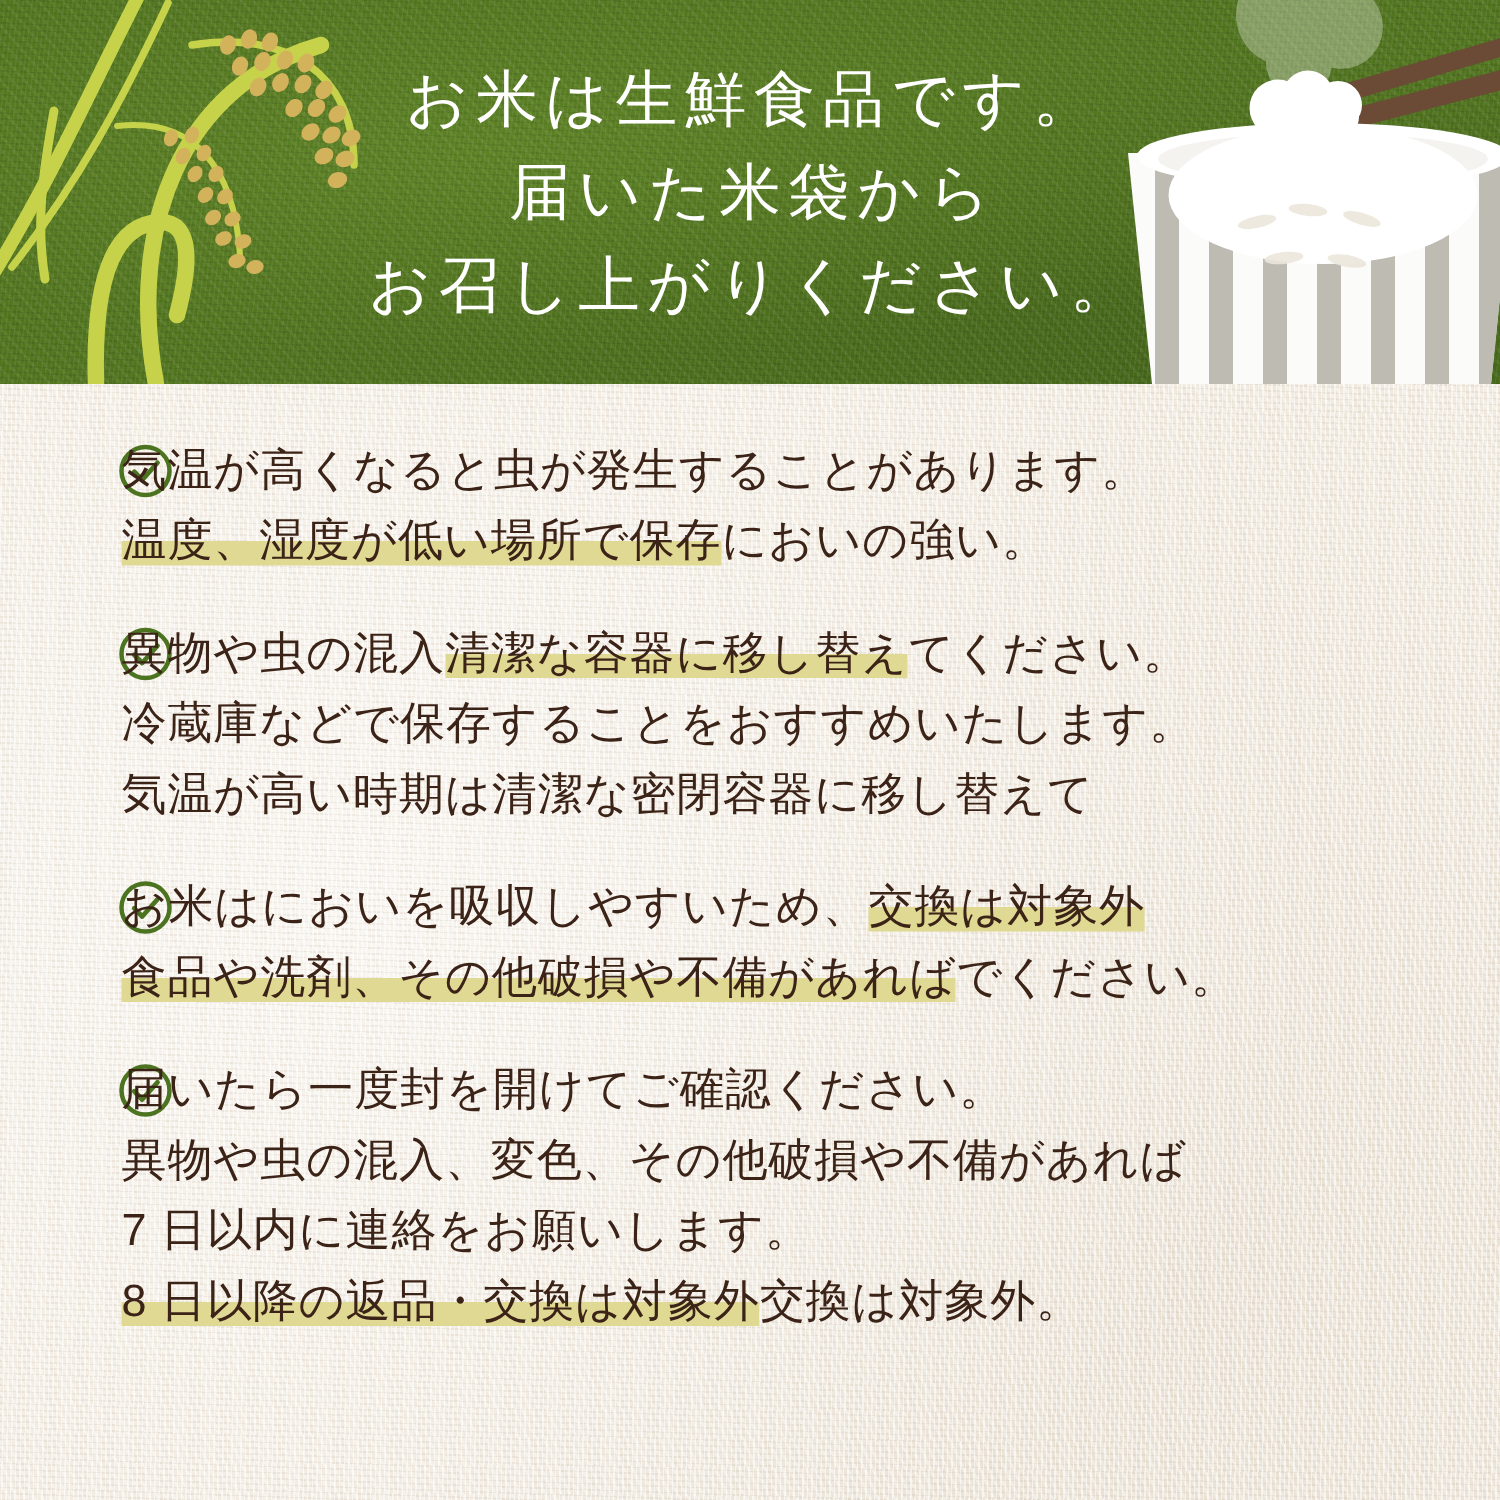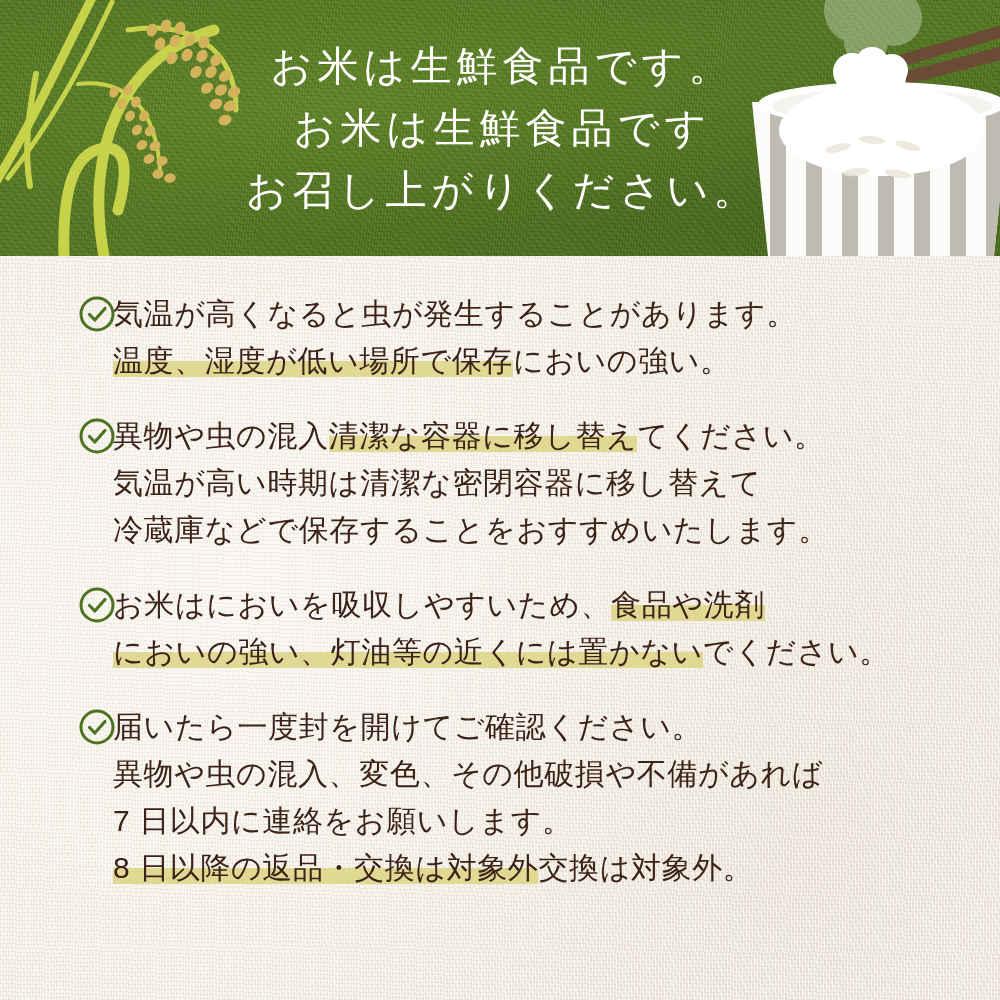--- a/index.html
+++ b/index.html
@@ -55,21 +55,21 @@
   }
 
   
   .notice-list{
     position:absolute;left:0;top:256px;width:1000px;
     padding:34px 0 0 0;
     box-sizing:border-box;
   }
   .notice-item{
     position:relative;
-    padding-left:113px;
+    padding-left:81px;
     margin-bottom:28px;
   }
   .notice-item:last-child{margin-bottom:0;}
 
   .check-icon{
     position:absolute;left:78px;top:5px;
     width:38px;height:38px;
   }
 
   .n-line{
@@ -219,50 +219,50 @@
           <ellipse cx="872" cy="140" rx="13" ry="4" transform="rotate(6 872 140)"></ellipse>
           <ellipse cx="908" cy="146" rx="13" ry="4" transform="rotate(16 908 146)"></ellipse>
           <ellipse cx="856" cy="172" rx="13" ry="4" transform="rotate(-6 856 172)"></ellipse>
           <ellipse cx="898" cy="174" rx="13" ry="4" transform="rotate(10 898 174)"></ellipse>
         </g>
       </g>
     </svg>
 
     <div class="hero-title">
       <div class="hero-line">お米は生鮮食品です。</div>
-      <div class="hero-line">お米は生鮮食品です</div>
+      <div class="hero-line">届いた米袋から</div>
       <div class="hero-line">お召し上がりください。</div>
     </div>
   </div>
 
   <div class="notice-list" id="notice-list">
       <div class="notice-item">
         <span class="check-icon"><svg viewBox="0 0 38 38" width="38" height="38">
   <circle cx="19" cy="19" r="16" fill="none" stroke="#4b7320" stroke-width="3"></circle>
   <path d="M11.5,19.5 L16.8,25 L27,13.5" fill="none" stroke="#4b7320" stroke-width="3.2" stroke-linecap="round" stroke-linejoin="round"></path>
           </svg></span>
         <div class="n-line"><span>気温が高くなると虫が発生することがあります。</span></div>
         <div class="n-line"><span class="hl">温度、湿度が低い場所で保存</span><span>においの強い。</span></div>
       </div>
       <div class="notice-item">
         <span class="check-icon"><svg viewBox="0 0 38 38" width="38" height="38">
   <circle cx="19" cy="19" r="16" fill="none" stroke="#4b7320" stroke-width="3"></circle>
   <path d="M11.5,19.5 L16.8,25 L27,13.5" fill="none" stroke="#4b7320" stroke-width="3.2" stroke-linecap="round" stroke-linejoin="round"></path>
           </svg></span>
         <div class="n-line"><span>異物や虫の混入</span><span class="hl">清潔な容器に移し替え</span><span>てください。</span></div>
+        <div class="n-line"><span>冷蔵庫などで保存することをおすすめいたします。</span></div>
         <div class="n-line"><span>気温が高い時期は清潔な密閉容器に移し替えて</span></div>
-        <div class="n-line"><span>冷蔵庫などで保存することをおすすめいたします。</span></div>
-      </div>
-      <div class="notice-item">
-        <span class="check-icon"><svg viewBox="0 0 38 38" width="38" height="38">
-  <circle cx="19" cy="19" r="16" fill="none" stroke="#4b7320" stroke-width="3"></circle>
-  <path d="M11.5,19.5 L16.8,25 L27,13.5" fill="none" stroke="#4b7320" stroke-width="3.2" stroke-linecap="round" stroke-linejoin="round"></path>
-          </svg></span>
-        <div class="n-line"><span>お米はにおいを吸収しやすいため、</span><span class="hl">食品や洗剤</span></div>
-        <div class="n-line"><span class="hl">においの強い、灯油等の近くには置かない</span><span>でください。</span></div>
+      </div>
+      <div class="notice-item">
+        <span class="check-icon"><svg viewBox="0 0 38 38" width="38" height="38">
+  <circle cx="19" cy="19" r="16" fill="none" stroke="#4b7320" stroke-width="3"></circle>
+  <path d="M11.5,19.5 L16.8,25 L27,13.5" fill="none" stroke="#4b7320" stroke-width="3.2" stroke-linecap="round" stroke-linejoin="round"></path>
+          </svg></span>
+        <div class="n-line"><span>お米はにおいを吸収しやすいため、</span><span class="hl">交換は対象外</span></div>
+        <div class="n-line"><span class="hl">食品や洗剤、その他破損や不備があれば</span><span>でください。</span></div>
       </div>
       <div class="notice-item">
         <span class="check-icon"><svg viewBox="0 0 38 38" width="38" height="38">
   <circle cx="19" cy="19" r="16" fill="none" stroke="#4b7320" stroke-width="3"></circle>
   <path d="M11.5,19.5 L16.8,25 L27,13.5" fill="none" stroke="#4b7320" stroke-width="3.2" stroke-linecap="round" stroke-linejoin="round"></path>
           </svg></span>
         <div class="n-line"><span>届いたら一度封を開けてご確認ください。</span></div>
         <div class="n-line"><span>異物や虫の混入、変色、その他破損や不備があれば</span></div>
         <div class="n-line"><span>7 日以内に連絡をお願いします。</span></div>
         <div class="n-line"><span class="hl">8 日以降の返品・交換は対象外</span><span>交換は対象外。</span></div>

